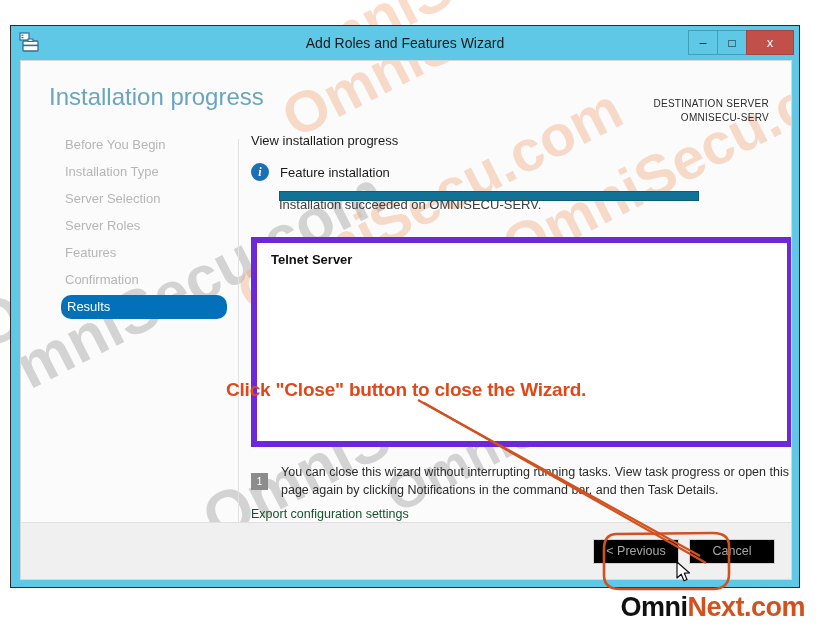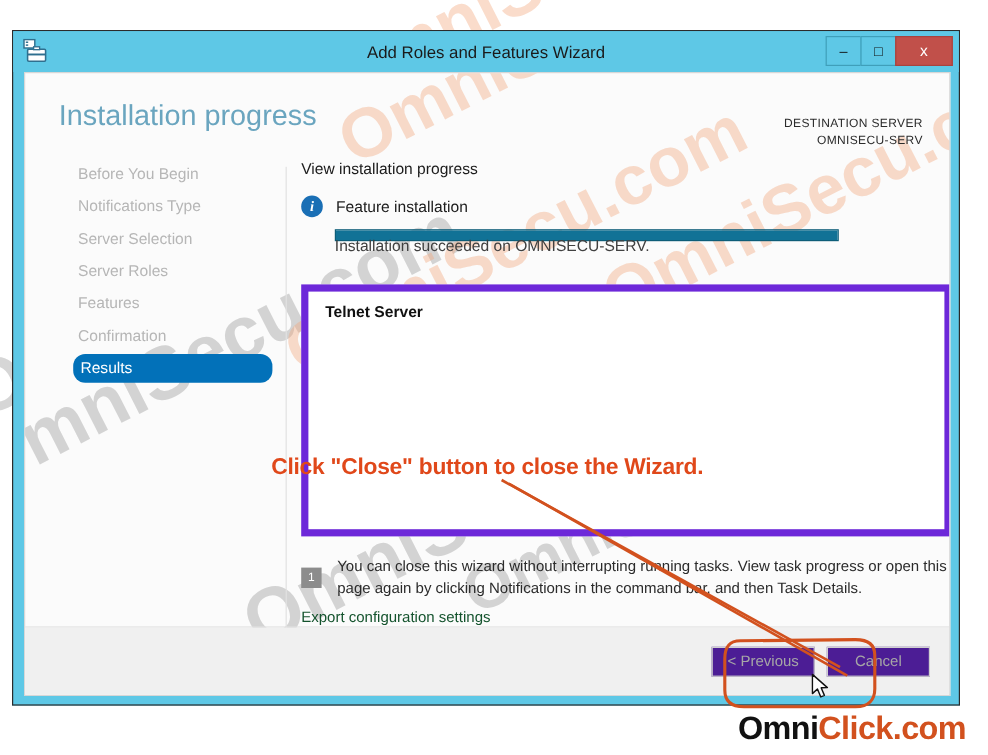--- a/index.html
+++ b/index.html
@@ -316,21 +316,21 @@
     align-items: center;
     justify-content: flex-end;
     padding-right: 16px;
     box-sizing: border-box;
   }
   .wizbtn {
     width: 86px;
     height: 25px;
     margin-left: 10px;
     border: 1px solid #cfcfcf;
-    background: #4c1d95;
+    background: #000000;
     color: #a6a6a6;
     font-size: 12.5px;
     display: flex;
     align-items: center;
     justify-content: center;
     box-sizing: border-box;
     font-family: "Liberation Sans", sans-serif;
     cursor: default;
   }
   .wizbtn.enabled {
@@ -417,21 +417,21 @@
       <div id="page-header">
         <div id="page-title">Installation progress</div>
         <div id="dest-block">
           <div>DESTINATION SERVER</div>
           <div>OMNISECU-SERV</div>
         </div>
       </div>
 
       <div id="sidebar">
           <div class="nav-item"><span>Before You Begin</span></div>
-          <div class="nav-item"><span>Notifications Type</span></div>
+          <div class="nav-item"><span>Installation Type</span></div>
           <div class="nav-item"><span>Server Selection</span></div>
           <div class="nav-item"><span>Server Roles</span></div>
           <div class="nav-item"><span>Features</span></div>
           <div class="nav-item"><span>Confirmation</span></div>
           <div class="nav-item active"><span>Results</span></div>
         </div>
       <div id="sidebar-divider"></div>
 
       <div id="main">
         <div id="view-label">View installation progress</div>
@@ -488,16 +488,16 @@
              Z" stroke="#d2511e" stroke-width="2.6" fill="none"></path>
   </svg>
 
   <div id="annot-text">Click "Close" button to close the Wizard.</div>
 
   <svg style="position:absolute;left:676px;top:561px;width:18px;height:24px;" viewBox="0 0 18 24">
     <polygon points="1,1 1,17 5.2,13.2 8,19.8 11,18.5 8.3,12.2 13.5,12" fill="#ffffff" stroke="#111111" stroke-width="1.2" stroke-linejoin="round"></polygon>
   </svg>
 
   <div id="brand">
-    <span class="b1">Omni</span><span class="b2">Click.com</span>
+    <span class="b1">Omni</span><span class="b2">Next.com</span>
   </div>
 
 </div>
 
 </body></html>

